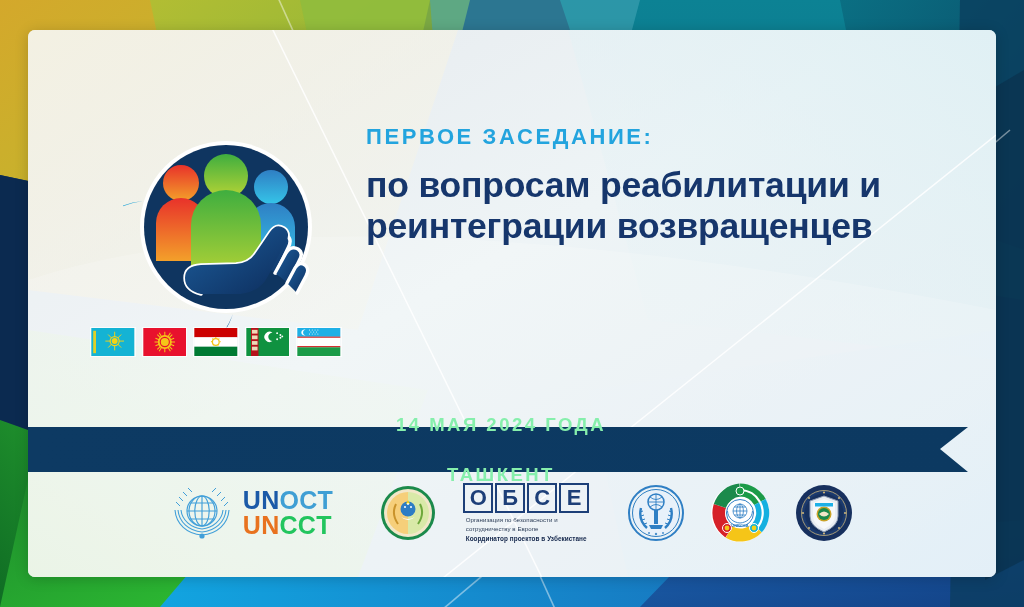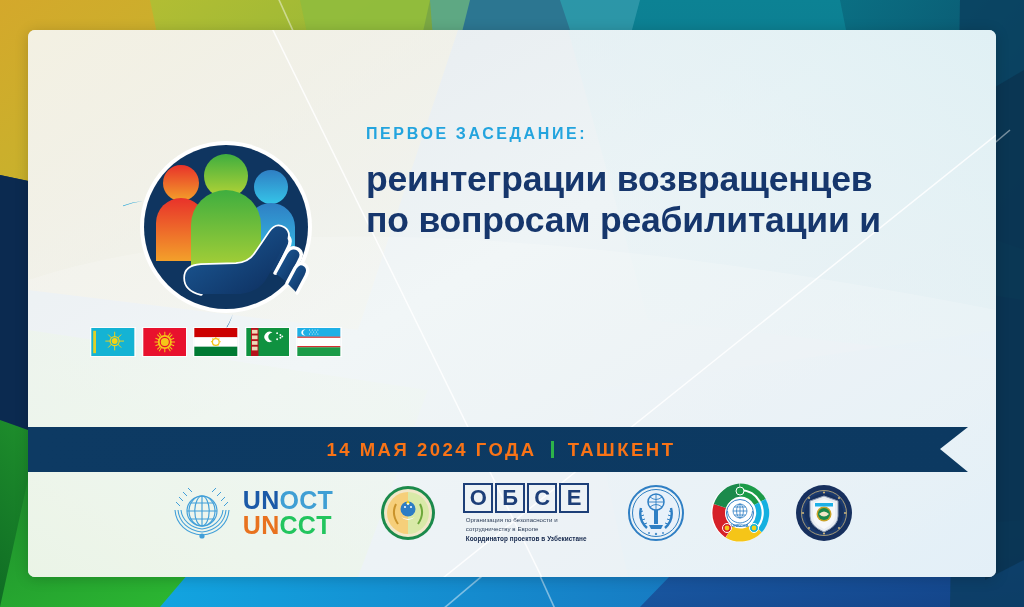--- a/index.html
+++ b/index.html
@@ -34,21 +34,21 @@
     width:252px; height:34px;
     display:flex; gap:6px; align-items:center;
   }
   .flag { width:46px; height:30px; border:1px solid rgba(255,255,255,.75); position:relative; overflow:hidden; }
   .flag svg { display:block; width:100%; height:100%; }
 
   
   .textblock { position:absolute; left:338px; top:96px; width:630px; }
   .eyebrow {
     color:#23a4de;
-    font-size:16px;
+    font-size:22px;
     font-weight:bold;
     letter-spacing:2.6px;
     line-height:1;
     margin-bottom:17px;
     white-space:nowrap;
   }
   .headline {
     color:#16366c;
     font-size:35.5px;
     font-weight:bold;
@@ -62,26 +62,27 @@
     position:absolute;
     left:0px; top:397px;
     width:968px; height:45px;
   }
   .ribbon svg { display:block; }
   .ribbon-text {
     position:absolute;
     left:0; top:0; width:940px; height:45px;
     display:flex; align-items:center; justify-content:center;
     gap:14px;
-    color:#f97316;
+    color:#86efac;
     font-size:18.5px;
     font-weight:bold;
     letter-spacing:2.5px;
     white-space:nowrap;
     padding-left:6px;
+    flex-direction:column;
   }
   .ribbon-sep { display:inline-block; width:3px; height:17px; background:#2db34a; }
 
   
   .partners {
     position:absolute;
     left:28px; top:458px;
     width:968px; height:110px;
     display:flex; align-items:center; justify-content:center;
     gap:0px;
@@ -359,22 +360,22 @@
           <circle cx="22" cy="6.4" r=".55"></circle>
             <circle cx="22" cy="2.2" r=".55"></circle>
         </g>
       </svg>
     </div>
   </div>
 
   <div class="textblock">
     <div class="eyebrow">ПЕРВОЕ ЗАСЕДАНИЕ:</div>
     <div class="headline">
+      <div>по вопросам реабилитации и</div>
       <div>реинтеграции возвращенцев</div>
-      <div>по вопросам реабилитации и</div>
     </div>
   </div>
 
   <div class="ribbon">
     <svg width="968" height="45" viewBox="0 0 968 45" xmlns="http://www.w3.org/2000/svg">
       <defs>
         <linearGradient id="ribG" x1="0" y1="0" x2="1" y2="0">
           <stop offset="0" stop-color="#0d3a63"></stop>
             <stop offset="1" stop-color="#0c3961"></stop>
         </linearGradient>

